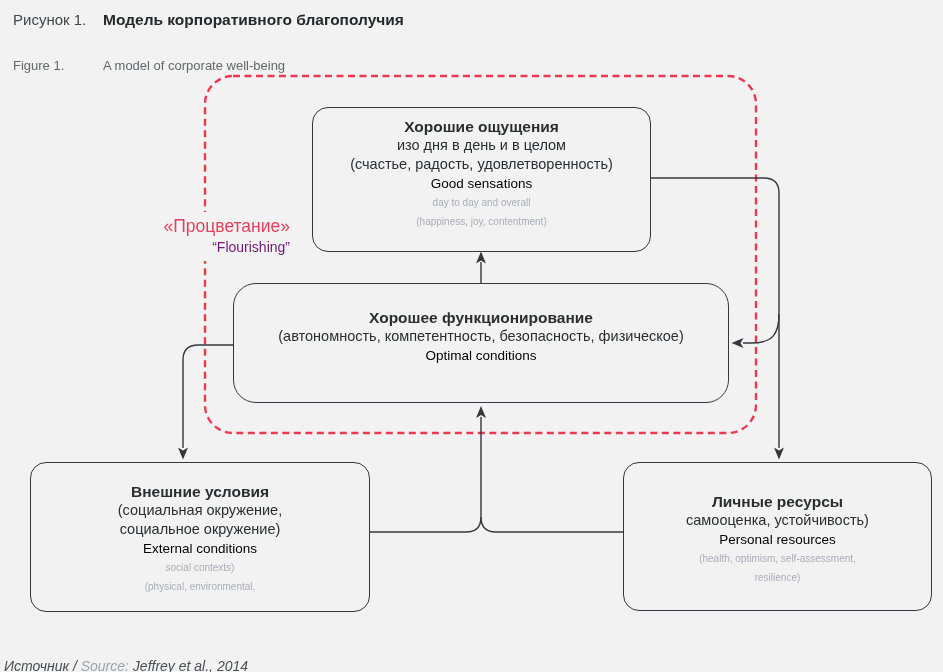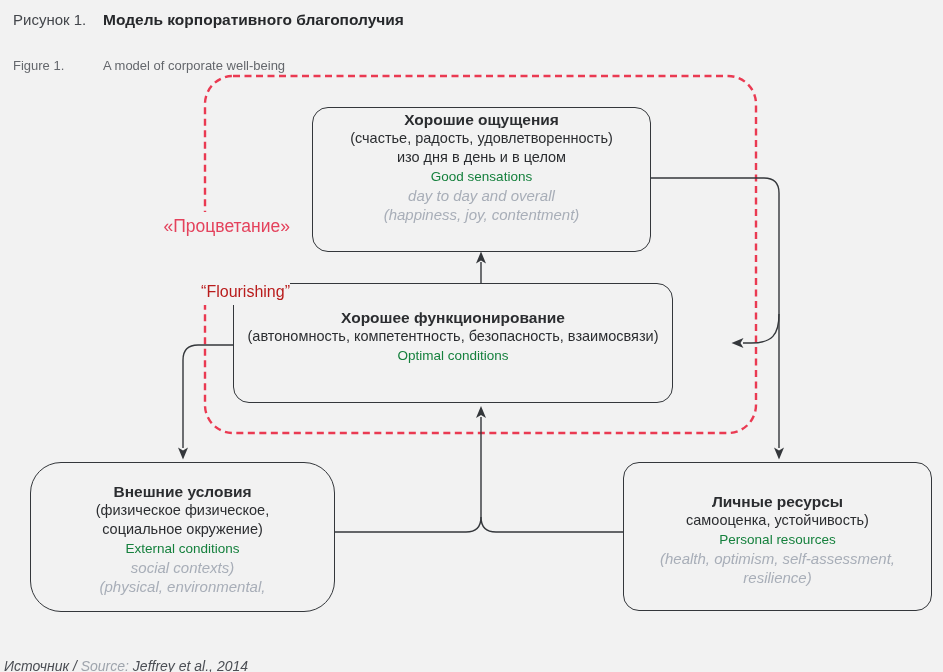--- a/index.html
+++ b/index.html
@@ -29,37 +29,37 @@
     box-sizing: border-box;
     border: 1.4px solid #34373b;
     border-radius: 16px;
     background: #f2f2f2;
     text-align: center;
     z-index: 2;
   }
   .node p { margin: 0; line-height: 19px; }
   .ru-title { font-weight: bold; font-size: 15.5px; color: #2b2d30; }
   .ru { font-size: 14.5px; color: #2b2d30; }
-  .en1 { font-size: 13.5px; color: #15803d; }
-  .en2 { font-size: 15px; color: #a8aeb8; font-style: italic; }
-  #box-sensations  { left: 312px; top: 107px; width: 339px; height: 145px; padding-top: 2px; }
-  #box-functioning { left: 233px; top: 283px; width: 440px; height: 120px; padding-top: 24px; }
-  #box-external    { left: 30px;  top: 462px; width: 305px; height: 150px; padding-top: 19px; border-radius: 31px; }
+  .en1 { font-size: 13.5px; color: #000000; }
+  .en2 { font-size: 10px; color: #a8aeb8; }
+  #box-sensations  { left: 312px; top: 107px; width: 339px; height: 145px; padding-top: 9px; }
+  #box-functioning { left: 233px; top: 283px; width: 496px; height: 120px; padding-top: 24px; border-radius: 23px; }
+  #box-external    { left: 30px;  top: 462px; width: 340px; height: 150px; padding-top: 19px; }
   #box-personal    { left: 623px; top: 462px; width: 309px; height: 149px; padding-top: 29px; }
   
   .flourish {
     position: absolute;
     left: 120px; top: 212px; width: 170px;
     background: #f2f2f2;
     text-align: right;
     z-index: 3;
     padding: 2px 0 4px 0;
   }
   .flourish .ru-red { font-size: 17.5px; color: #e4425c; line-height: 24px; }
-  .flourish .en-red { font-size: 16px; color: #b91c1c; line-height: 19px; margin-top: 44px; }
+  .flourish .en-red { font-size: 14px; color: #701a75; line-height: 19px; }
   
   .src {
     position: absolute; left: 4px; top: 646px;
     font-style: italic; font-size: 14px; color: #4b4e54;
     z-index: 2; white-space: nowrap; margin-top: 12px;
   }
   .src .light { color: #9fa5ad; }
 </style>
 </head>
 <body>
@@ -92,36 +92,36 @@
     <polygon points="481,406 476,418 481,415 486,418" fill="#34373b"></polygon>
   </svg>
 
   <div class="flourish">
     <div class="ru-red">«Процветание»</div>
     <div class="en-red">“Flourishing”</div>
   </div>
 
   <div class="node" id="box-sensations">
     <p class="ru-title">Хорошие ощущения</p>
+    <p class="ru">изо дня в день и в целом</p>
     <p class="ru">(счастье, радость, удовлетворенность)</p>
-    <p class="ru">изо дня в день и в целом</p>
     <p class="en1">Good sensations</p>
     <p class="en2">day to day and overall</p>
     <p class="en2">(happiness, joy, contentment)</p>
   </div>
 
   <div class="node" id="box-functioning">
     <p class="ru-title">Хорошее функционирование</p>
-    <p class="ru">(автономность, компетентность, безопасность, взаимосвязи)</p>
+    <p class="ru">(автономность, компетентность, безопасность, физическое)</p>
     <p class="en1">Optimal conditions</p>
   </div>
 
   <div class="node" id="box-external">
     <p class="ru-title">Внешние условия</p>
-    <p class="ru">(физическое физическое,</p>
+    <p class="ru">(социальная окружение,</p>
     <p class="ru">социальное окружение)</p>
     <p class="en1">External conditions</p>
     <p class="en2">social contexts)</p>
     <p class="en2">(physical, environmental,</p>
   </div>
 
   <div class="node" id="box-personal">
     <p class="ru-title">Личные ресурсы</p>
     <p class="ru">самооценка, устойчивость)</p>
     <p class="en1">Personal resources</p>

